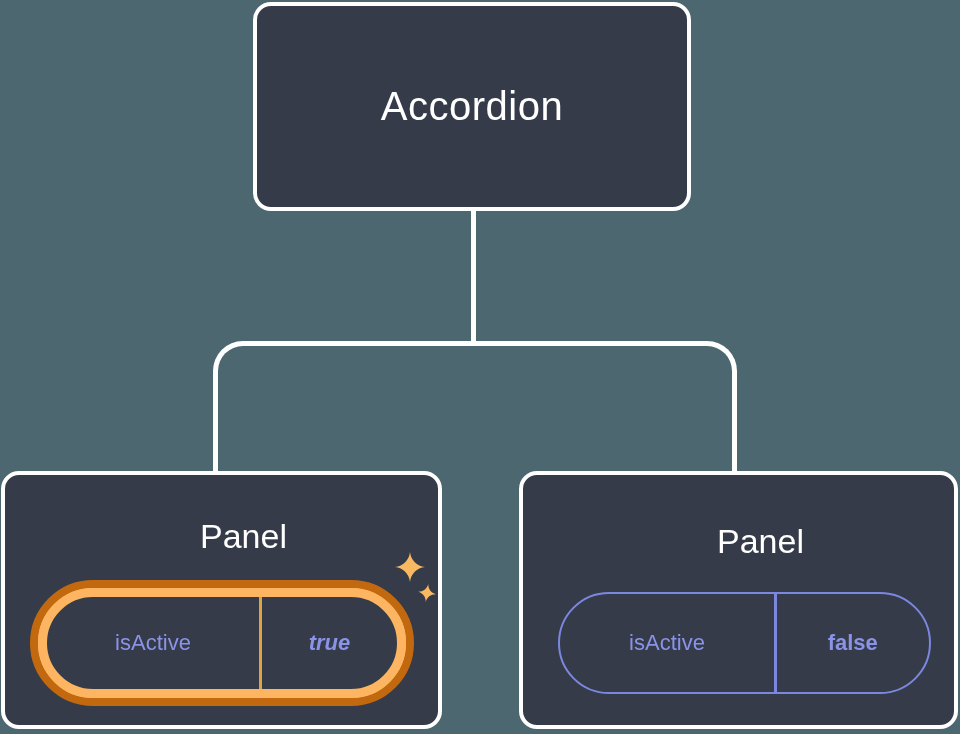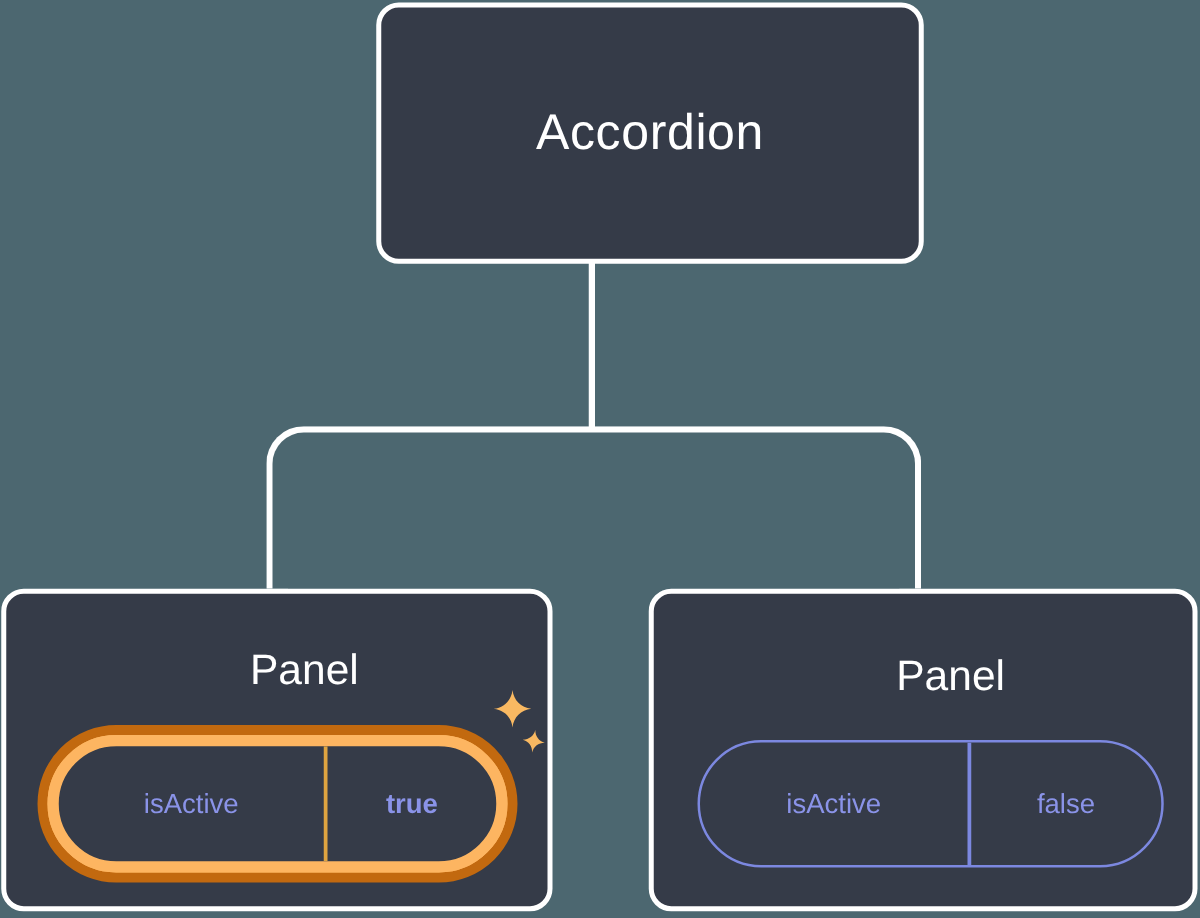--- a/index.html
+++ b/index.html
@@ -28,21 +28,21 @@
   .node {
     position: absolute;
     background: var(--node-fill);
     border: 4px solid var(--node-border);
     border-radius: 18px;
     color: var(--node-text);
   }
   .node-root {
     left: 253px; top: 2px; width: 438px; height: 209px;
     display: flex; align-items: center; justify-content: center;
-    font-size: 40px; font-weight: 500; letter-spacing: 0.5px; margin-left: 48px;
+    font-size: 40px; font-weight: 500; letter-spacing: 0.5px;
   }
   .node-panel-left  { left: 1px;   top: 471px; width: 441px; height: 258px; }
   .node-panel-right { left: 519px; top: 471px; width: 439px; height: 258px; }
 
   .panel-label {
     position: absolute; left: 0; right: 0; text-align: center;
     font-size: 34px; font-weight: 500; line-height: 40px; color: var(--node-text); padding-left: 44px;
   }
   .node-panel-left  .panel-label { top: 41px; }
   .node-panel-right .panel-label { top: 46px; }
@@ -69,32 +69,32 @@
   }
   .pill-gold-inner {
     width: 100%; height: 100%;
     border: 9px solid var(--highlight-inner);
     border-radius: 999px;
     background: var(--node-fill);
     display: flex; align-items: stretch; overflow: hidden;
   }
   .pill-gold .seg-name  { flex: 0 0 212px; }
   .pill-gold .divider   { flex: 0 0 3px; background: var(--highlight-divider); }
-  .pill-gold .seg-value { flex: 1 1 auto; }
+  .pill-gold .seg-value { flex: 1 1 auto; font-style: italic; }
 
   
   .pill-plain {
     position: absolute; left: 35px; top: 117px; width: 373px; height: 102px;
     border: 2.5px solid var(--prop-border);
     border-radius: 999px;
     display: flex; align-items: stretch; overflow: hidden;
   }
   .pill-plain .seg-name  { flex: 0 0 214px; }
   .pill-plain .divider   { flex: 0 0 2.5px; background: var(--prop-border); }
-  .pill-plain .seg-value { flex: 1 1 auto; }
+  .pill-plain .seg-value { flex: 1 1 auto; font-weight: bold; }
 
   .seg {
     display: flex; align-items: center; justify-content: center;
     color: var(--prop-text); font-size: 22px; font-weight: 400;
   }
   .seg.value-bold { font-weight: 700; }
 
   
   .sparkles {
     position: absolute; left: 387px; top: 77px; width: 52px; height: 58px;

